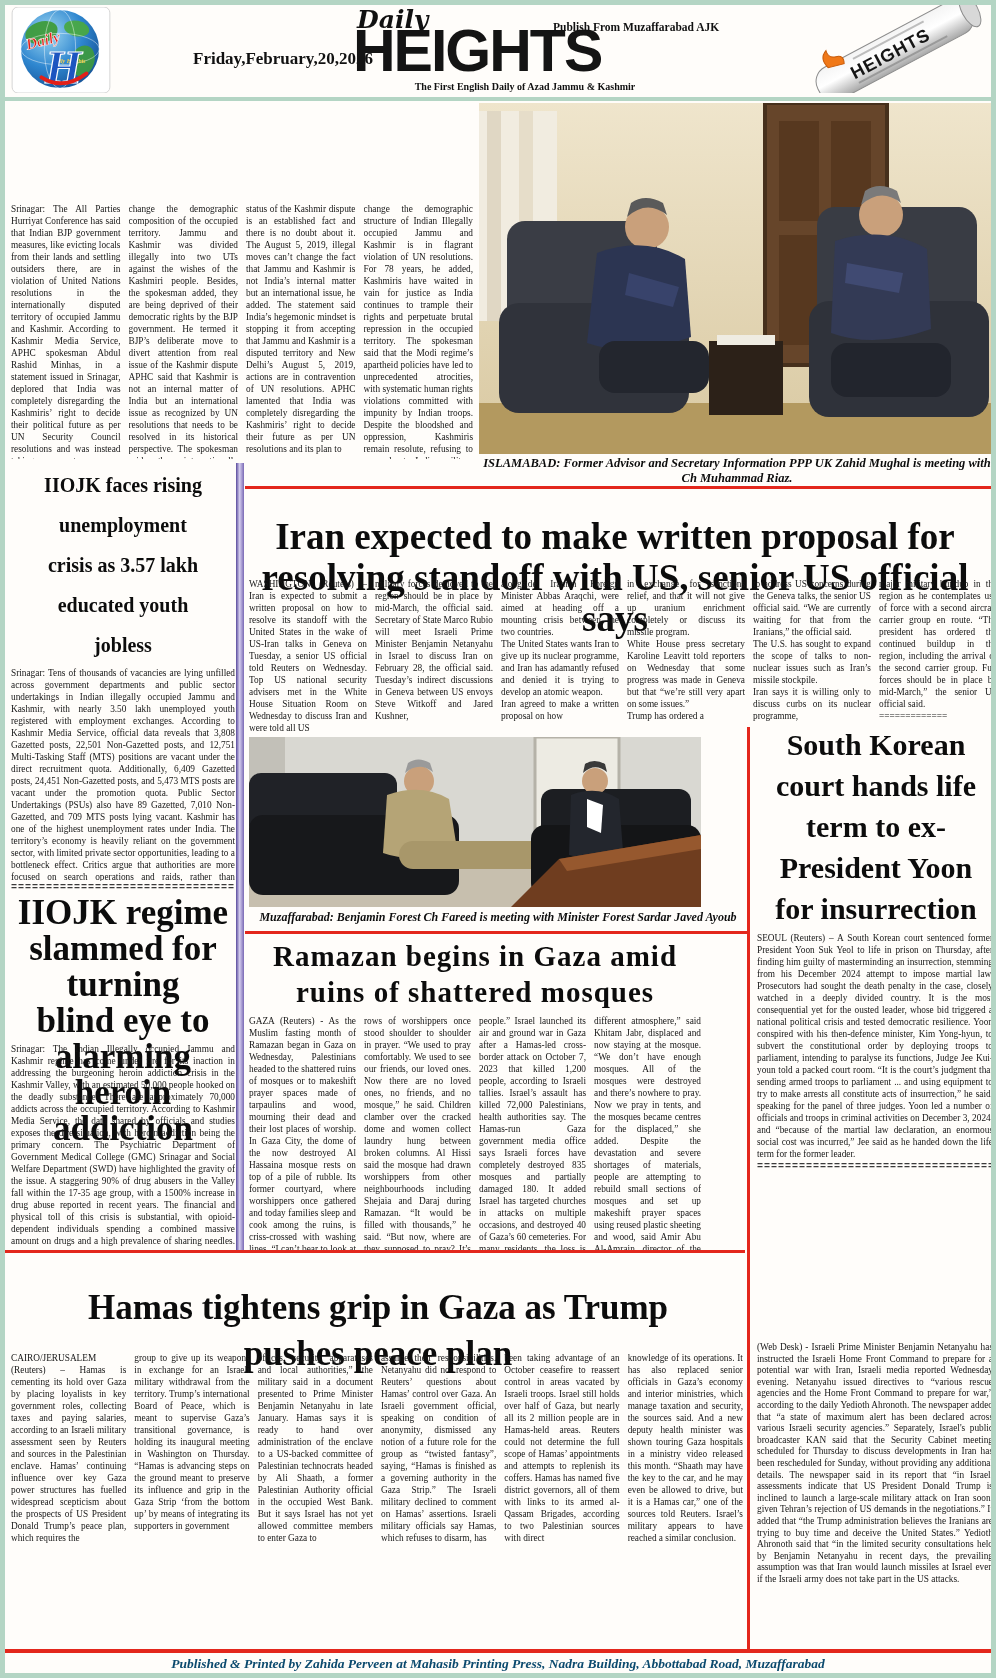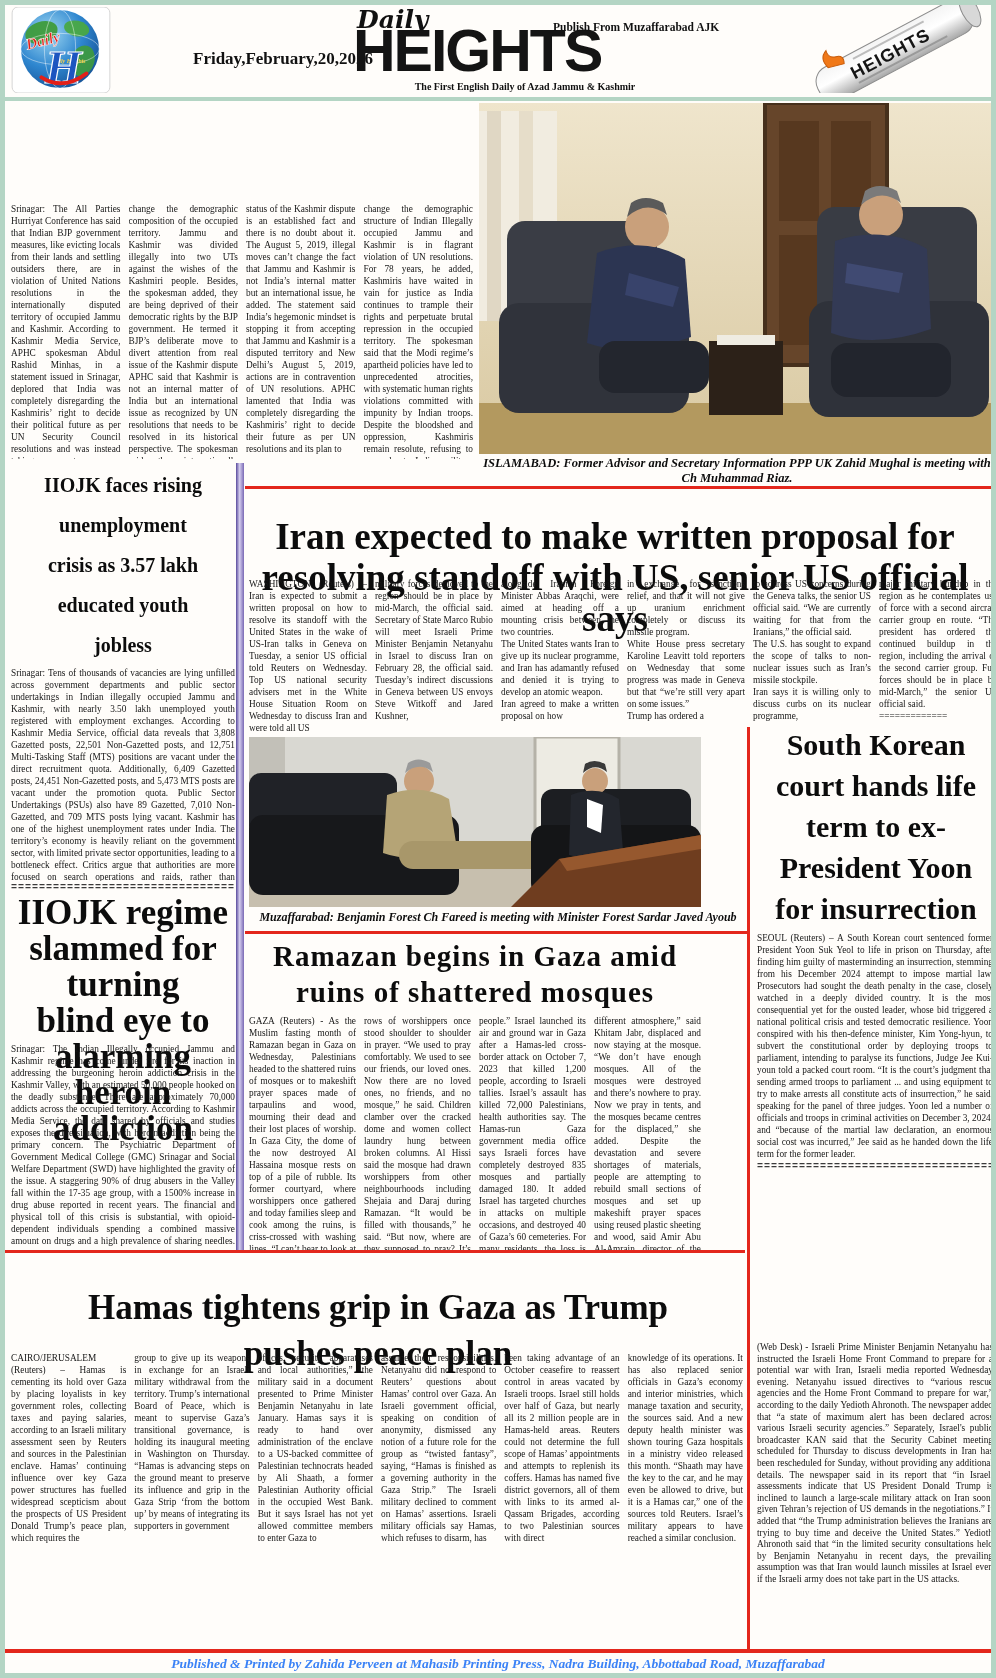--- a/index.html
+++ b/index.html
@@ -59,21 +59,21 @@
   .caption{font-style:italic;font-weight:700;font-size:12.5px;line-height:14.5px;text-align:center;color:#0d0d0d;}
   .cap1{left:474px;top:451px;width:516px;}
   .cap2{left:240px;top:905px;width:506px;font-size:12px;}
 
   .photo{position:absolute;overflow:hidden;background:#ddd;}
   .photo1{left:474px;top:98px;width:516px;height:351px;}
   .photo2{left:244px;top:732px;width:452px;height:170px;}
   .photo svg{display:block;width:100%;height:100%;}
 
   .footer{position:absolute;left:0;top:1651px;width:986px;text-align:center;
-          font-style:italic;font-weight:700;font-size:13.5px;color:#3b82f6;}
+          font-style:italic;font-weight:700;font-size:13.5px;color:#0c4a6e;}
 </style>
 </head>
 <body>
 
 <div class="page">
 
   <header class="masthead">
     <div class="logo-box">
       <svg viewBox="0 0 100 88" width="100" height="86">
         <defs>

